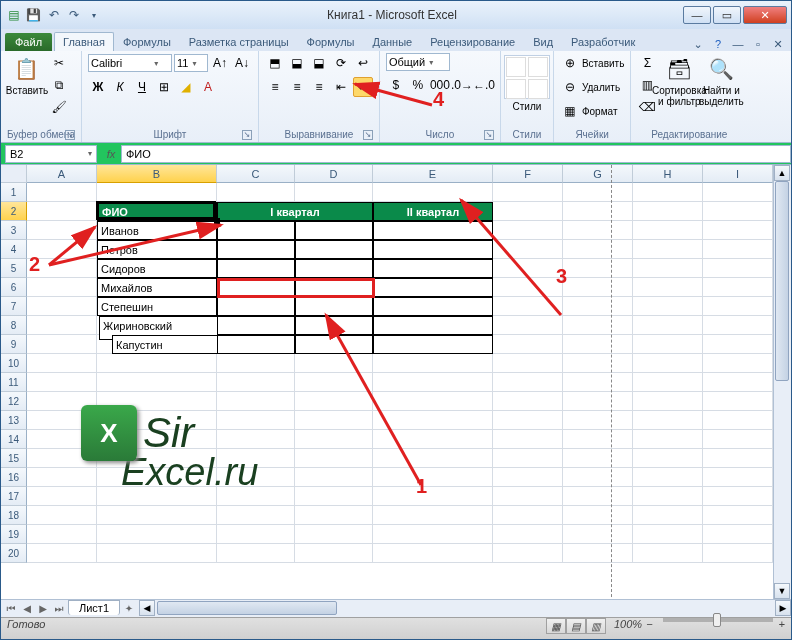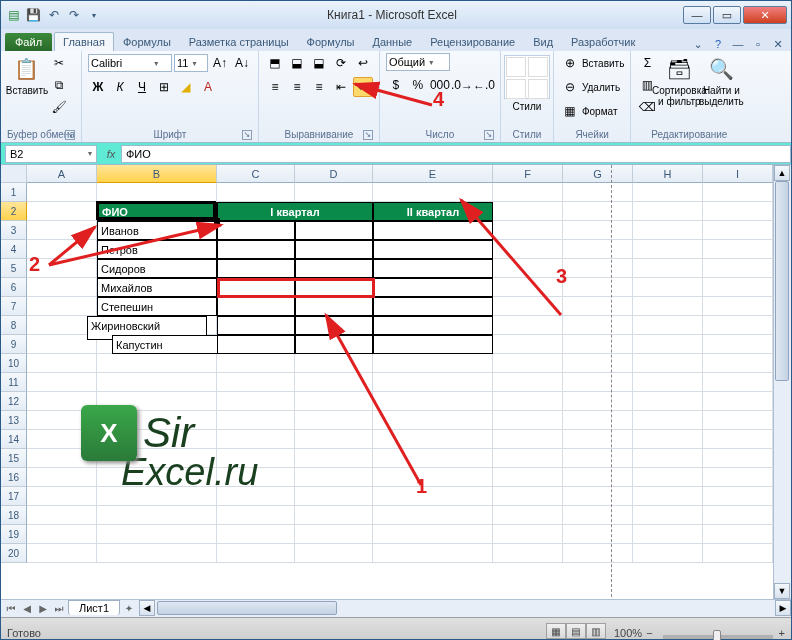--- a/index.html
+++ b/index.html
@@ -33,21 +33,21 @@
 .big-btn .ico { width:28px;height:28px; display:flex;align-items:center;justify-content:center;font-size:20px;}
 .small-row{display:flex;gap:2px;align-items:center;margin-bottom:2px;}
 .sbtn{width:20px;height:20px;border:1px solid transparent;display:flex;align-items:center;justify-content:center;font-size:12px;border-radius:2px;}
 .sbtn.active{border-color:#e0a030;background:#fdd86a;}
 .combo{height:18px;border:1px solid #a0b8d0;background:#fff;font-size:11px;padding:0 2px;display:flex;align-items:center;}
 .combo .dd{margin-left:4px;font-size:8px;color:#666;}
 .styles-gal{width:46px;height:44px;border:1px solid #c0d0e4;background:#fff;display:flex;flex-wrap:wrap;}
 .styles-gal div{width:20px;height:20px;border:1px solid #ddd;margin:1px;}
 
 
-.fbar { height:22px; background:#5eead4; border-bottom:1px solid #a0b8d0; display:flex; align-items:center; font-size:11px;}
+.fbar { height:22px; background:#22c55e; border-bottom:1px solid #a0b8d0; display:flex; align-items:center; font-size:11px;}
 .namebox{width:92px;height:18px;border:1px solid #a0b8d0;background:#fff;margin:0 4px;padding:0 4px;display:flex;align-items:center;}
 .namebox .dd{margin-left:auto;font-size:8px;color:#666;}
 .fx-btn{width:20px;height:18px;display:flex;align-items:center;justify-content:center;font-style:italic;color:#555;}
 .formula-input{flex:1;height:18px;border:1px solid #a0b8d0;background:#fff;padding:0 4px;font-size:11px;}
 
 
 .sheet-area{flex:1;background:#fff;display:flex;position:relative;overflow:hidden;}
 .grid{position:absolute;inset:0;}
 .colhdrs{position:absolute;top:0;left:0;height:18px;display:flex;}
 .corner{width:26px;height:18px;background:#e8eef7;border-right:1px solid #c0ccd8;border-bottom:1px solid #c0ccd8;}
@@ -72,21 +72,21 @@
 .sheet-tabs{display:flex;align-items:center;background:#e8eef7;padding:0 2px;border-top:1px solid #b0c0d4;}
 .stnav{width:16px;height:16px;font-size:10px;color:#666;display:flex;align-items:center;justify-content:center;}
 .stab{background:#fff;border:1px solid #a0b0c4;border-bottom:none;padding:1px 10px;font-size:11px;margin:0 1px;border-radius:0 0 3px 3px;transform:translateY(-1px);}
 .sb-track{flex:1;background:#e8eef7;border-top:1px solid #b0c0d4;position:relative;}
 .sb-btn{width:16px;height:16px;background:linear-gradient(#f4f8fc,#d8e2ee);border:1px solid #a0b0c4;font-size:9px;display:flex;align-items:center;justify-content:center;}
 .sb-thumb{position:absolute;height:14px;top:1px;background:linear-gradient(#e0e8f2,#c4d2e4);border:1px solid #90a4c0;border-radius:2px;}
 .vscroll{position:absolute;top:0;right:0;bottom:18px;width:18px;background:#e8eef7;border-left:1px solid #b0c0d4;display:flex;flex-direction:column;}
 .vsb-thumb{width:14px;margin:0 1px;background:linear-gradient(90deg,#e0e8f2,#c4d2e4);border:1px solid #90a4c0;border-radius:2px;}
 
 
-.status{height:22px;background:linear-gradient(#e0e0e0,#d0d0d0);border-top:1px solid #a0a0a0;display:flex;align-items:flex-end;font-size:11px;padding:0 6px;color:#444;}
+.status{height:22px;background:linear-gradient(#e0e0e0,#d0d0d0);border-top:1px solid #a0a0a0;display:flex;align-items:flex-start;font-size:11px;padding:0 6px;color:#444;font-style:italic;}
 .status .spacer{flex:1;}
 .view-btns{display:flex;gap:0;margin-right:8px;}
 .view-btn{width:20px;height:16px;border:1px solid #a0a0a0;background:linear-gradient(#f0f0f0,#d8d8d8);font-size:10px;display:flex;align-items:center;justify-content:center;}
 .zoom-slider{width:110px;height:4px;background:#b0b0b0;position:relative;margin:0 6px;}
 .zoom-slider .th{position:absolute;width:8px;height:14px;background:#f0f0f0;border:1px solid #888;top:-5px;left:50px;border-radius:2px;}
 
 
 .annot{position:absolute;pointer-events:none;}
 .annot .num{color:#e02020;font-weight:bold;font-size:20px;}
 svg.arrow{position:absolute;pointer-events:none;}
@@ -517,21 +517,21 @@
           <div class="cell tcell" style="left:268px;top:76px;width:78px;height:19px"></div>
           <div class="cell tcell" style="left:346px;top:76px;width:120px;height:19px"></div>
           <div class="cell tcell" style="left:70px;top:95px;width:120px;height:19px">Михайлов</div>
           <div class="cell tcell" style="left:190px;top:95px;width:78px;height:19px"></div>
           <div class="cell tcell" style="left:268px;top:95px;width:78px;height:19px"></div>
           <div class="cell tcell" style="left:346px;top:95px;width:120px;height:19px"></div>
           <div class="cell tcell" style="left:70px;top:114px;width:120px;height:19px">Степешин</div>
           <div class="cell tcell" style="left:190px;top:114px;width:78px;height:19px"></div>
           <div class="cell tcell" style="left:268px;top:114px;width:78px;height:19px"></div>
           <div class="cell tcell" style="left:346px;top:114px;width:120px;height:19px"></div>
-          <div class="cell tcell" style="left:60px;top:133px;width:120px;height:24px">Жириновский</div>
+          <div class="cell tcell" style="left:72px;top:133px;width:120px;height:24px">Жириновский</div>
           <div class="cell tcell" style="left:190px;top:133px;width:78px;height:19px"></div>
           <div class="cell tcell" style="left:268px;top:133px;width:78px;height:19px"></div>
           <div class="cell tcell" style="left:346px;top:133px;width:120px;height:19px"></div>
           <div class="cell tcell" style="left:85px;top:152px;width:120px;height:19px">Капустин</div>
           <div class="cell tcell" style="left:190px;top:152px;width:78px;height:19px"></div>
           <div class="cell tcell" style="left:268px;top:152px;width:78px;height:19px"></div>
           <div class="cell tcell" style="left:346px;top:152px;width:120px;height:19px"></div>
           <div class="sel-out" style="left:69px;top:18px;width:120px;height:19px"></div>
           <div class="sel-fill" style="left:187px;top:35px"></div>
         </div>

